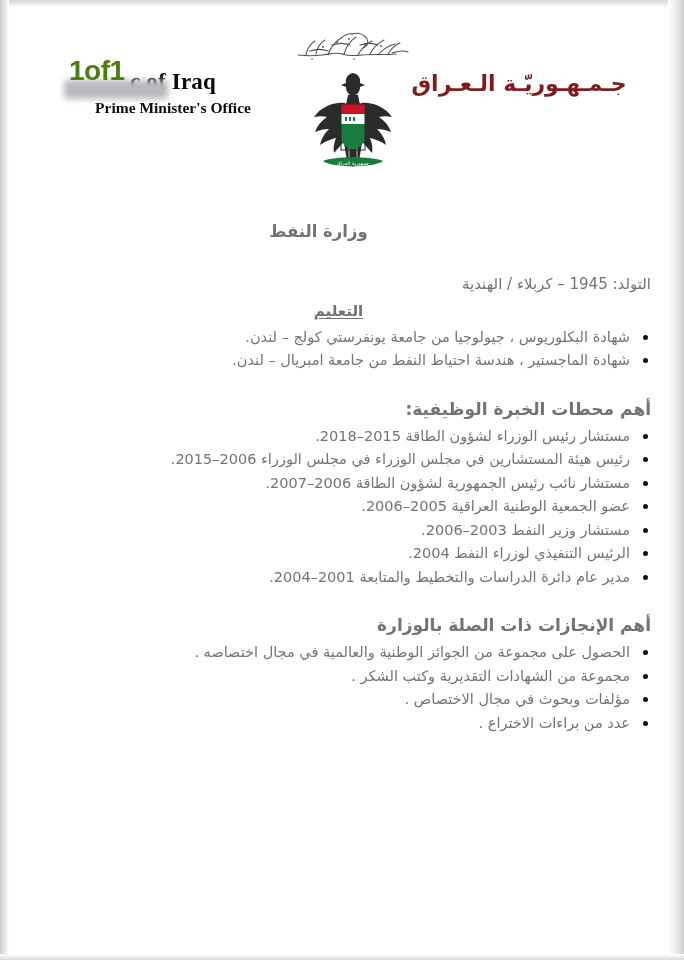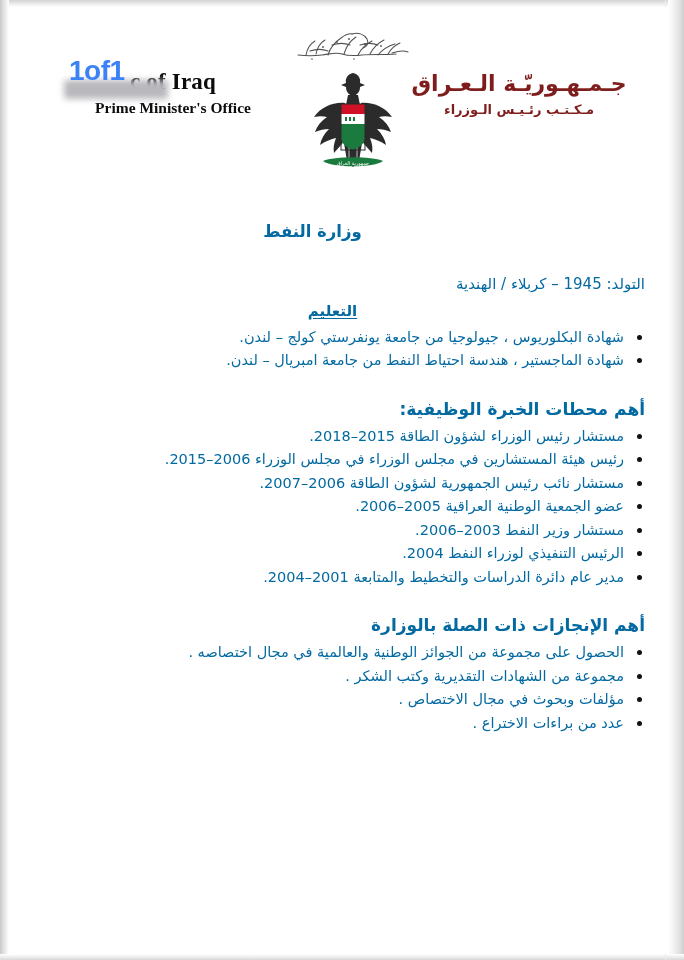--- a/index.html
+++ b/index.html
@@ -106,21 +106,21 @@
     filter: blur(3.2px);
     border-radius: 2px;
   }
   .watermark {
     position: absolute;
     left: 60px;
     top: 48px;
     font-family: "Liberation Sans", sans-serif;
     font-size: 28px;
     font-weight: bold;
-    color: #3b82f6;
+    color: #4d7c0f;
     letter-spacing: -0.5px;
     filter: blur(0.5px);
   }
   .header-ar {
     position: absolute;
     right: 22px;
     top: 64px;
     width: 250px;
     text-align: center;
     direction: rtl;
@@ -135,26 +135,26 @@
   .header-ar .line2 {
     font-size: 13px;
     font-weight: bold;
     letter-spacing: 1px;
     margin-top: 5px;
   }
 
   
   .doc-body {
     position: absolute;
-    right: 16px;
+    right: 10px;
     top: 215px;
     width: 630px;
     direction: rtl;
     text-align: right;
-    color: #0369a1;
+    color: #737373;
     font-family: "DejaVu Sans", "Liberation Sans", sans-serif;
   }
   .ministry {
     text-align: center;
     font-size: 16.5px;
     font-weight: bold;
     padding-right: 45px;
   }
   .person-name {
     text-align: center;
@@ -281,21 +281,20 @@
 
     <div class="header-en">
       <div class="line1">c of Iraq</div>
       <div class="line2">Prime Minister's Office</div>
     </div>
     <div class="redaction"></div>
     <div class="watermark">1of1</div>
 
     <div class="header-ar">
       <div class="line1">جـمـهـوريّـة الـعـراق</div>
-      <div class="line2">مـكـتـب رئـيـس الـوزراء</div>
     </div>
 
     <div class="doc-body">
 
       <div class="ministry">وزارة النفط</div>
 
 
       <div class="birth">التولد: 1945 – كربلاء / الهندية</div>
 
       <div class="section-head-underline">التعليم</div>

